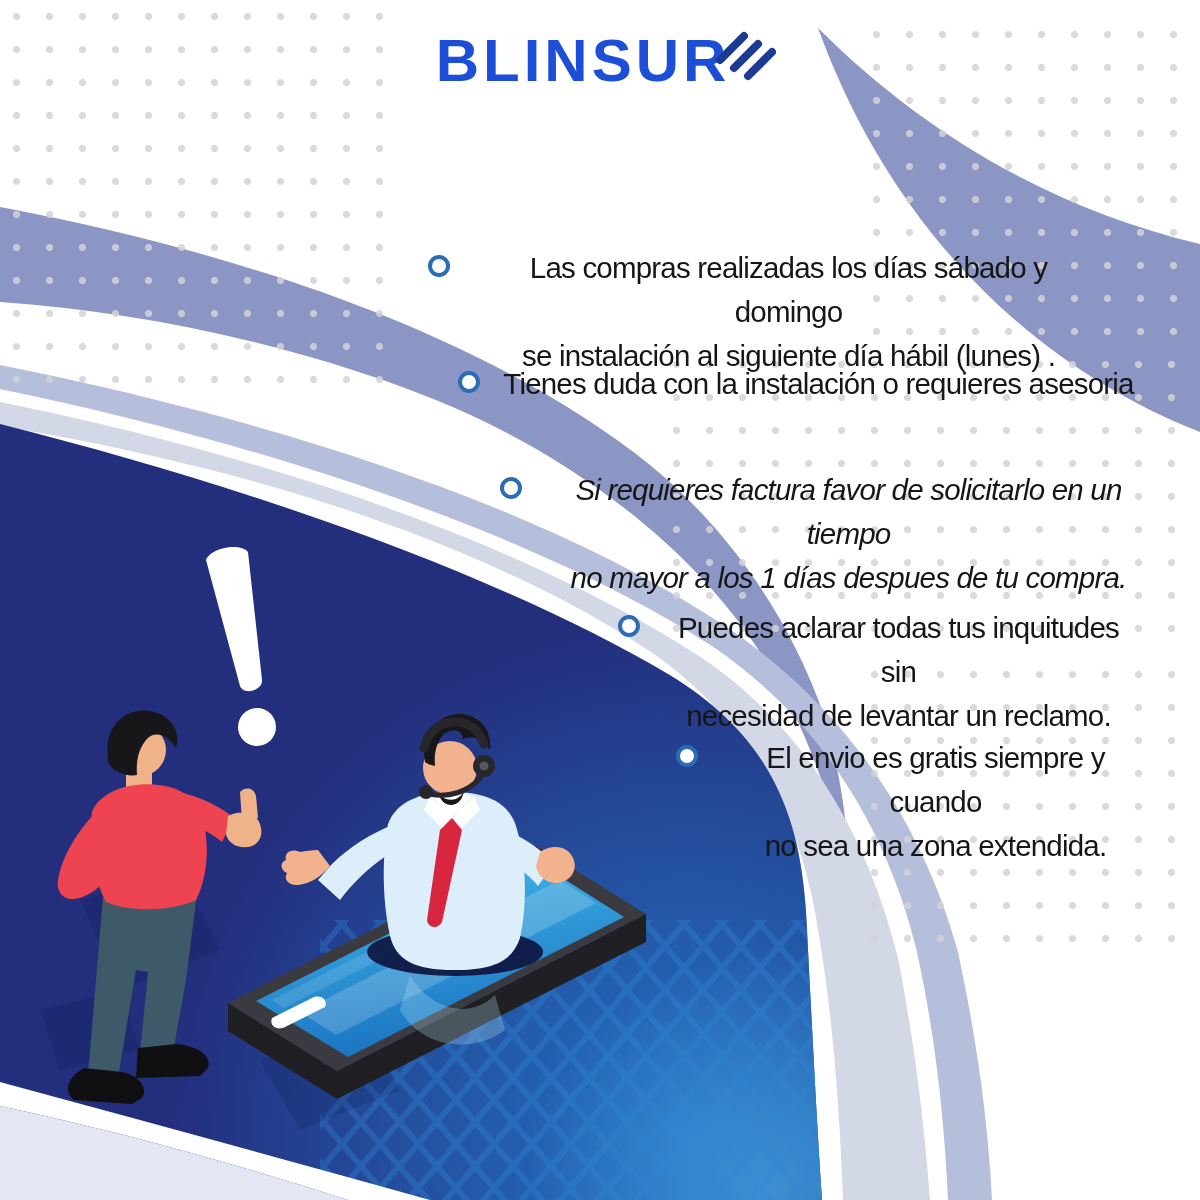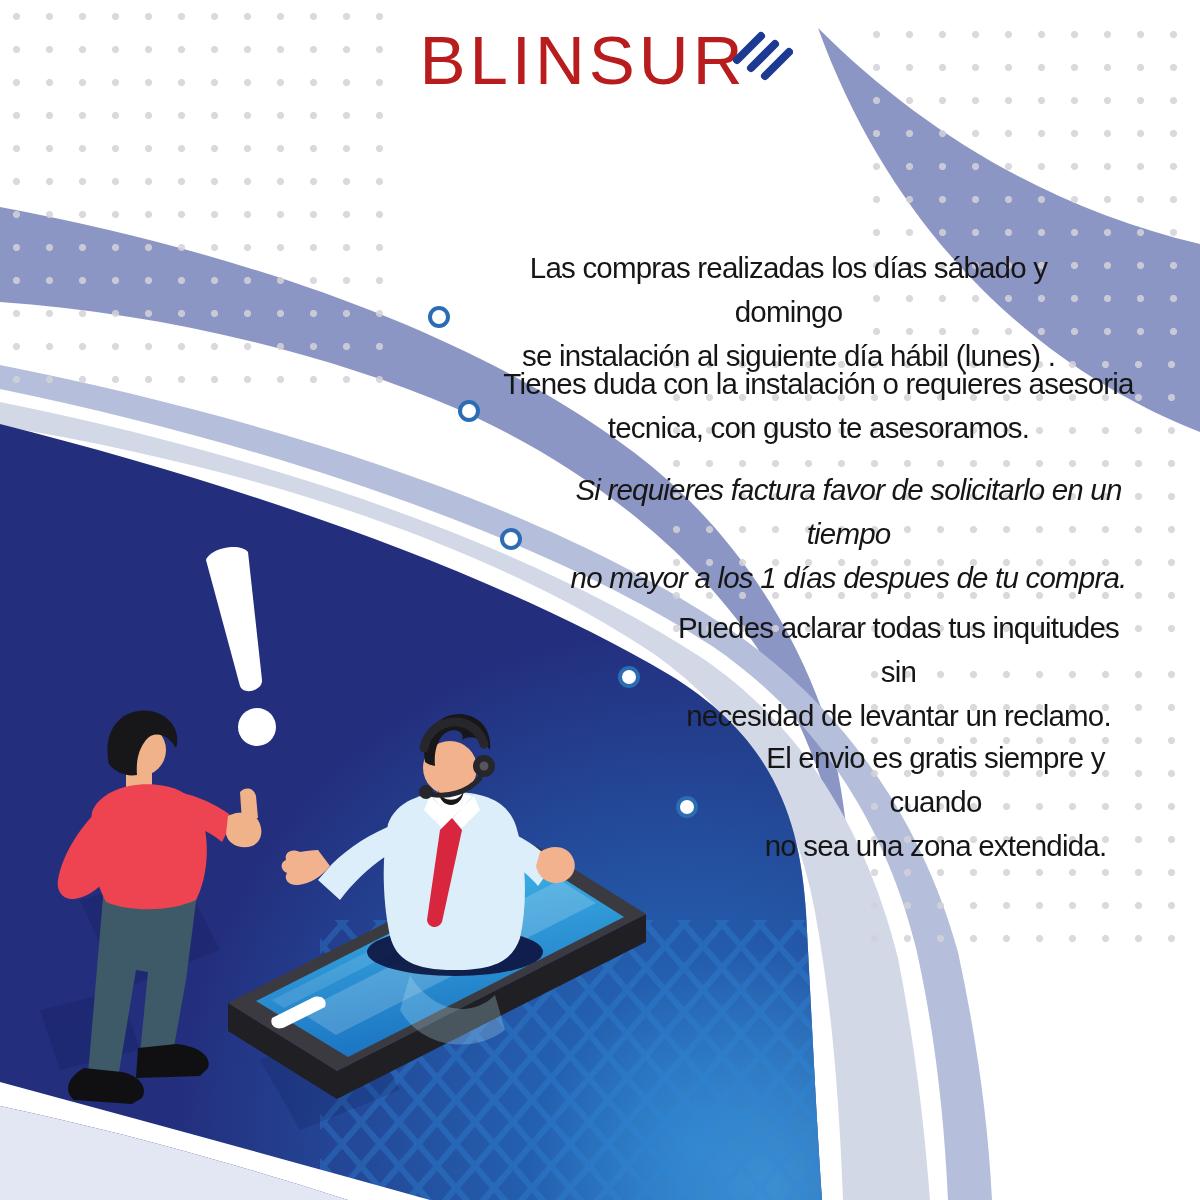--- a/index.html
+++ b/index.html
@@ -5,24 +5,24 @@
   html,body{margin:0;padding:0;background:#fff;}
   #canvas{position:relative;width:1200px;height:1200px;background:#ffffff;overflow:hidden;
           font-family:"Liberation Sans",sans-serif;}
   .layer{position:absolute;inset:0;width:1200px;height:1200px;}
   .dots{position:absolute;
         background-image:radial-gradient(circle,#d2d2d8 3.2px,rgba(0,0,0,0) 3.9px);
         background-size:33px 33px;opacity:.85;pointer-events:none;}
   
   .logo{position:absolute;top:22px;left:0;right:0;text-align:center;}
   .logo-inner{position:relative;display:inline-block;padding-right:34px;}
-  .logo-text{font-size:69px;font-weight:normal;letter-spacing:4px;color:#b91c1c;line-height:78px;}
+  .logo-text{font-size:60px;font-weight:bold;letter-spacing:4px;color:#1d4ed8;line-height:78px;}
   .fork{position:absolute;right:-12px;top:-4px;}
   
-  .bullet{position:absolute;display:flex;align-items:center;gap:23px;}
+  .bullet{position:absolute;display:flex;align-items:flex-start;gap:23px;}
   .ring{flex:0 0 auto;width:14px;height:14px;margin-top:9px;border:4.5px solid #2b6cb4;
         border-radius:50%;background:#fff;}
   .blines{flex:1;text-align:center;font-size:29.5px;line-height:44px;color:#161616;
           letter-spacing:-0.8px;}
   .b1{left:428px;top:246px;width:676px;}
   .b2{left:458px;top:362px;width:676px;}
   .b3{left:500px;top:468px;width:652px;font-style:italic;}
   .b4{left:618px;top:606px;width:516px;}
   .b5{left:676px;top:736px;width:474px;}
 </style>
@@ -153,21 +153,20 @@
     <span class="ring"></span>
     <div class="blines">
       <div>Las compras realizadas los días sábado y domingo</div>
       <div>se instalación al siguiente día hábil (lunes) .</div>
     </div>
   </div>
   <div class="bullet b2">
     <span class="ring"></span>
     <div class="blines">
       <div>Tienes duda con la instalación o requieres asesoria</div>
-      <div>tecnica, con gusto te asesoramos.</div>
     </div>
   </div>
   <div class="bullet b3">
     <span class="ring"></span>
     <div class="blines">
       <div>Si requieres factura favor de solicitarlo en un tiempo</div>
       <div>no mayor a los 1 días despues de tu compra.</div>
     </div>
   </div>
   <div class="bullet b5">

